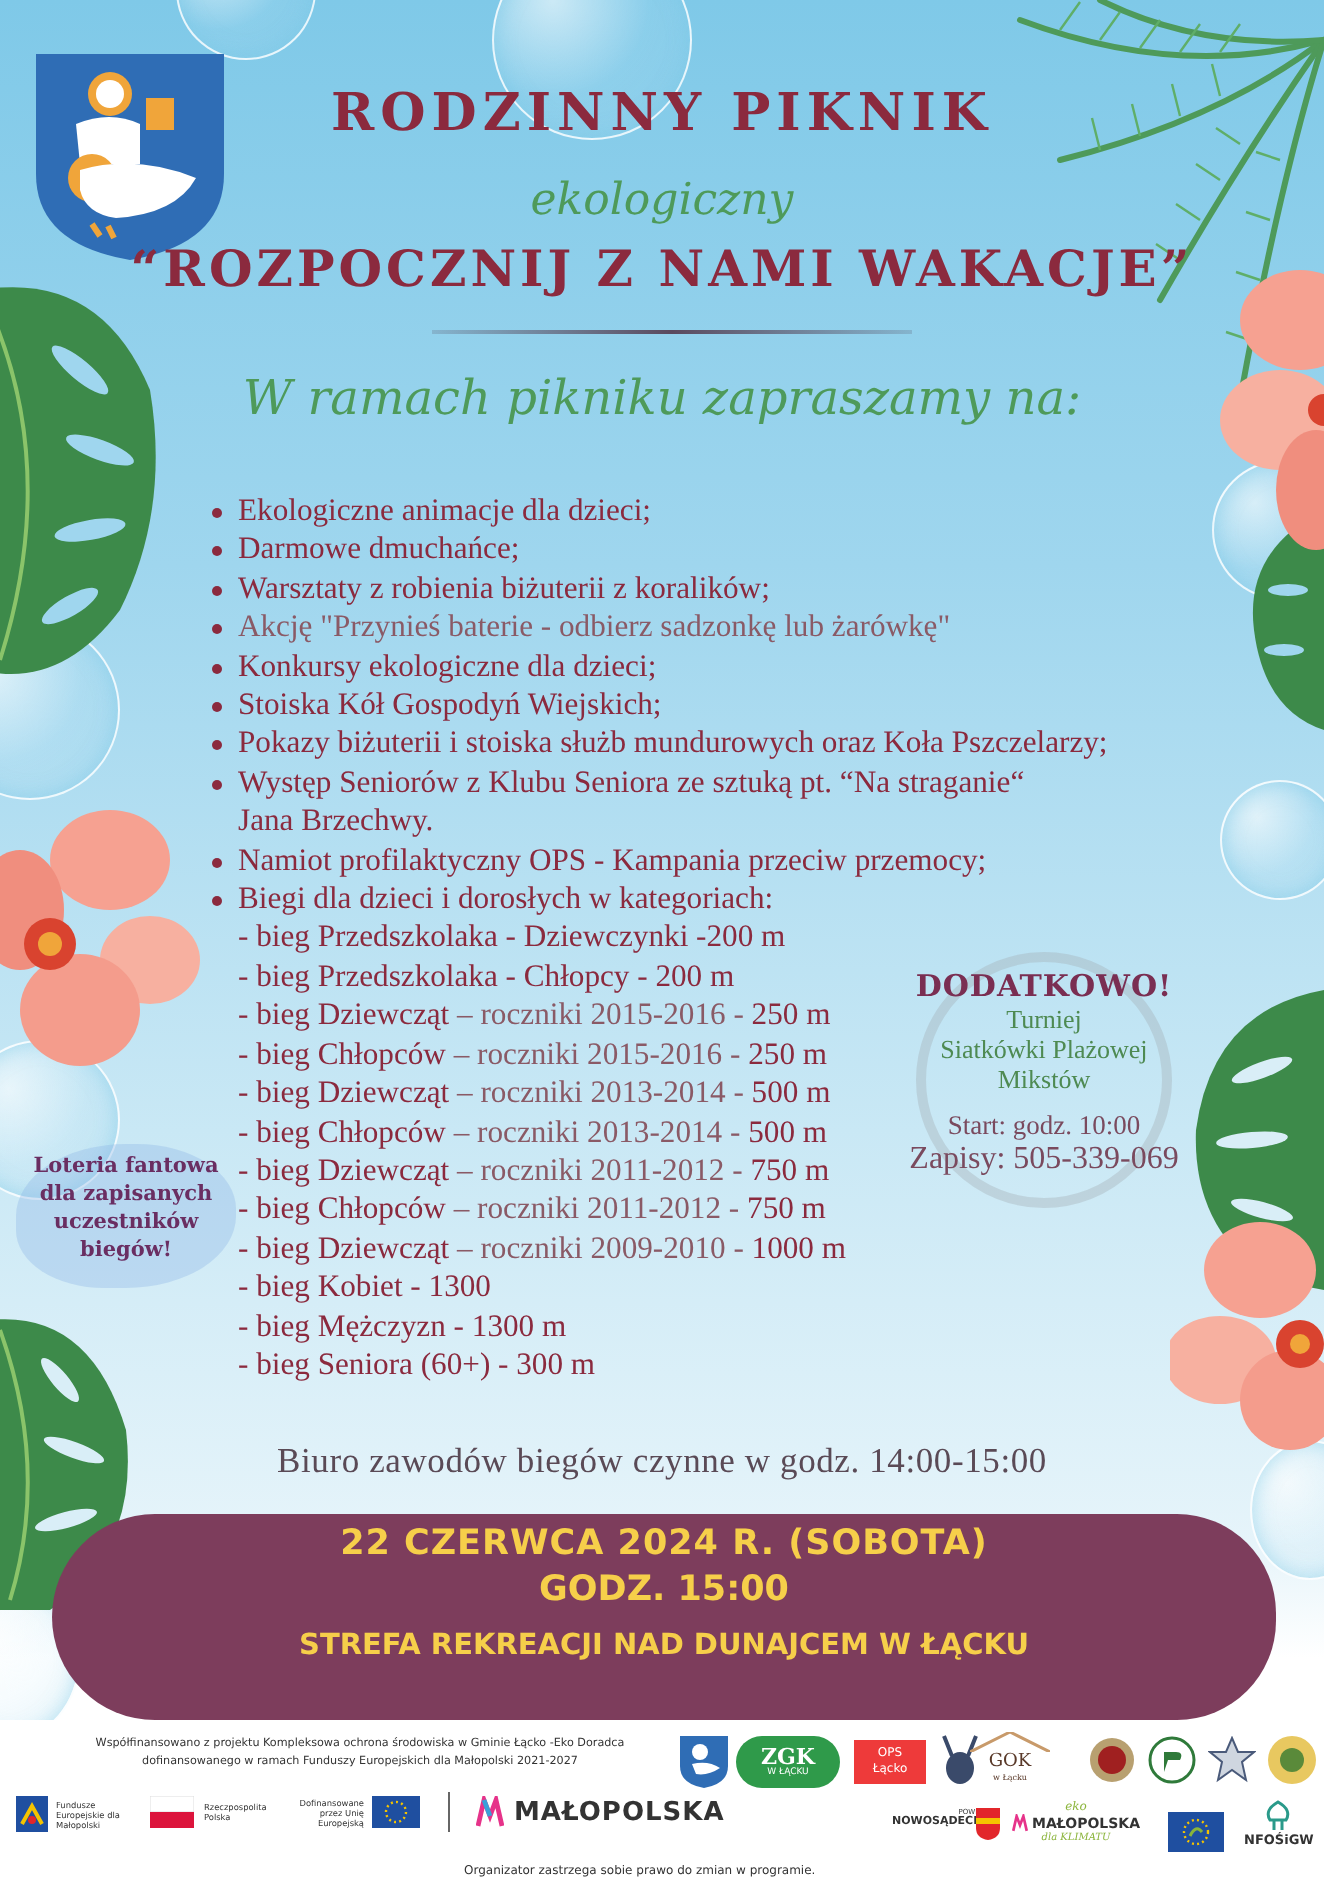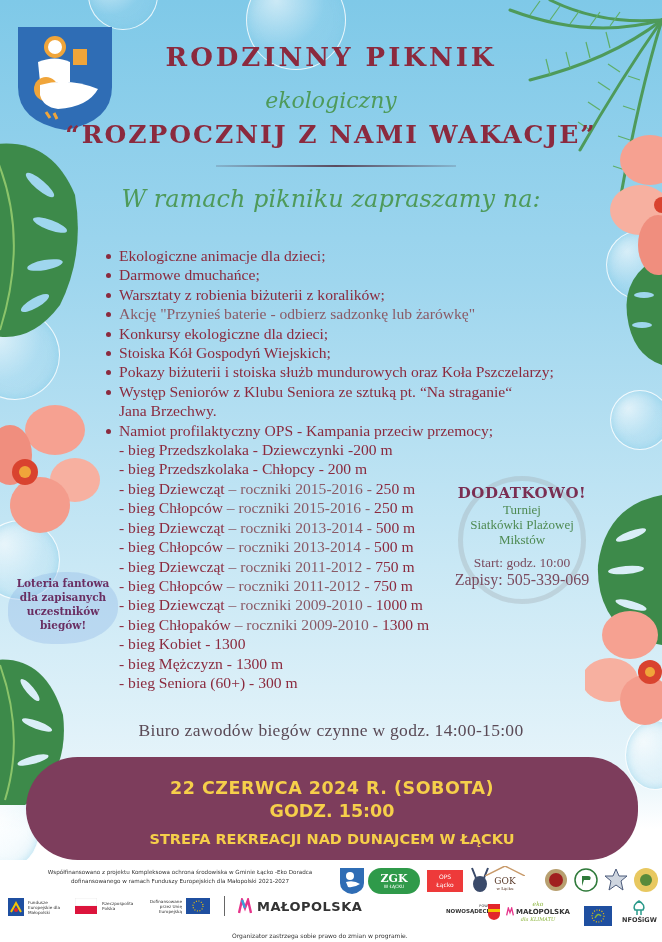--- a/index.html
+++ b/index.html
@@ -29,21 +29,21 @@
   .extra { position: absolute; left: 448px; top: 484px; width: 148px; text-align: center; }
   .extra .ring { position: absolute; left: 10px; top: -8px; width: 128px; height: 128px; border-radius: 50%; border: 5px solid rgba(160,170,175,0.35); }
   .extra .head { position: relative; font-family: "DejaVu Serif", serif; font-weight: bold; font-size: 15px; color: #7a2e52; letter-spacing: 0.5px; }
   .extra .t { position: relative; font-family: "Liberation Serif", serif; font-size: 13px; color: #4e8a52; line-height: 15px; }
   .extra .s1 { position: relative; margin-top: 8px; font-family: "Liberation Serif", serif; font-size: 13.5px; color: #7a4a5e; }
   .extra .s2 { position: relative; font-family: "Liberation Serif", serif; font-size: 16px; color: #7a4a5e; }
   .lottery { position: absolute; left: 8px; top: 576px; width: 110px; text-align: center; }
   .lottery .blob { position: absolute; left: 0; top: -4px; width: 110px; height: 72px; border-radius: 50% 45% 50% 40%; background: rgba(140,180,230,0.35); }
   .lottery .txt { position: relative; font-family: "DejaVu Serif", serif; font-weight: bold; font-size: 10.5px; line-height: 14px; color: #6a2e62; }
   .office { position: absolute; left: 0; width: 662px; top: 720px; text-align: center; font-family: "Liberation Serif", serif; font-size: 17.5px; color: #5a4a56; letter-spacing: 0.3px; }
-  .banner { position: absolute; left: 26px; top: 757px; width: 612px; height: 103px; border-radius: 52px 50px 50px 52px / 52px 50px 50px 52px; background: #7d3d5c; text-align: center; padding-top: 20px; }
+  .banner { position: absolute; left: 26px; top: 757px; width: 612px; height: 103px; border-radius: 52px 50px 50px 52px / 52px 50px 50px 52px; background: #7d3d5c; text-align: center; padding-top: 4px; }
   .banner .d1 { font-family: "DejaVu Sans", sans-serif; font-weight: bold; font-size: 17.5px; color: #f6cf4a; letter-spacing: 0.5px; line-height: 23px; }
   .banner .d2 { font-family: "DejaVu Sans", sans-serif; font-weight: bold; font-size: 17.5px; color: #f6cf4a; line-height: 23px; }
   .banner .d3 { font-family: "DejaVu Sans", sans-serif; font-weight: bold; font-size: 14.5px; color: #f6cf4a; line-height: 26px; margin-top: 3px; }
   .footer { position: absolute; left: 0; top: 860px; width: 662px; height: 82px; background: #ffffff; }
   .fund-note { position: absolute; left: 40px; top: 8px; width: 280px; text-align: center; font-family: "DejaVu Sans", sans-serif; font-size: 5.6px; line-height: 9px; color: #333; }
   .logo { position: absolute; display: flex; align-items: center; }
   .small-lbl { font-family: "DejaVu Sans", sans-serif; font-size: 4.2px; line-height: 5px; color: #333; }
   .org-note { position: absolute; left: 232px; top: 72px; font-family: "DejaVu Sans", sans-serif; font-size: 6px; color: #333; white-space: nowrap; }
   .mlp { font-family: "DejaVu Sans", sans-serif; font-weight: bold; font-size: 13px; color: #333; letter-spacing: 0.5px; }
 </style>
@@ -158,31 +158,31 @@
     <div class="item">Ekologiczne animacje dla dzieci;</div>
     <div class="item">Darmowe dmuchańce;</div>
     <div class="item">Warsztaty z robienia biżuterii z koralików;</div>
     <div class="item"><span class="soft">Akcję "Przynieś baterie - odbierz sadzonkę lub żarówkę"</span></div>
     <div class="item">Konkursy ekologiczne dla dzieci;</div>
     <div class="item">Stoiska Kół Gospodyń Wiejskich;</div>
     <div class="item">Pokazy biżuterii i stoiska służb mundurowych oraz Koła Pszczelarzy;</div>
     <div class="item">Występ Seniorów z Klubu Seniora ze sztuką pt. “Na straganie“</div>
     <div style="padding-left:15px;">Jana Brzechwy.</div>
     <div class="item">Namiot profilaktyczny OPS - Kampania przeciw przemocy;</div>
+    <div class="item">Biegi dla dzieci i dorosłych w kategoriach:</div>
     <div class="runs">
       <div class="run"><span class="cat">- bieg Przedszkolaka - Dziewczynki -200 m</span></div>
       <div class="run"><span class="cat">- bieg Przedszkolaka - Chłopcy - 200 m</span></div>
       <div class="run"><span class="cat">- bieg Dziewcząt</span><span class="yr"> – roczniki 2015-2016 - </span><span class="cat">250 m</span></div>
       <div class="run"><span class="cat">- bieg Chłopców</span><span class="yr"> – roczniki 2015-2016 - </span><span class="cat">250 m</span></div>
       <div class="run"><span class="cat">- bieg Dziewcząt</span><span class="yr"> – roczniki 2013-2014 - </span><span class="cat">500 m</span></div>
       <div class="run"><span class="cat">- bieg Chłopców</span><span class="yr"> – roczniki 2013-2014 - </span><span class="cat">500 m</span></div>
       <div class="run"><span class="cat">- bieg Dziewcząt</span><span class="yr"> – roczniki 2011-2012 - </span><span class="cat">750 m</span></div>
       <div class="run"><span class="cat">- bieg Chłopców</span><span class="yr"> – roczniki 2011-2012 - </span><span class="cat">750 m</span></div>
       <div class="run"><span class="cat">- bieg Dziewcząt</span><span class="yr"> – roczniki 2009-2010 - </span><span class="cat">1000 m</span></div>
-      <div class="run"><span class="cat">- bieg Chłopaków</span><span class="yr"> – roczniki 2009-2010 - </span><span class="cat">1300 m</span></div>
       <div class="run"><span class="cat">- bieg Kobiet - 1300</span></div>
       <div class="run"><span class="cat">- bieg Mężczyzn - 1300 m</span></div>
       <div class="run"><span class="cat">- bieg Seniora (60+) - 300 m</span></div>
     </div>
   </div>
 
   <div class="extra">
     <div class="ring"></div>
     <div class="head">DODATKOWO!</div>
     <div class="t">Turniej</div>

